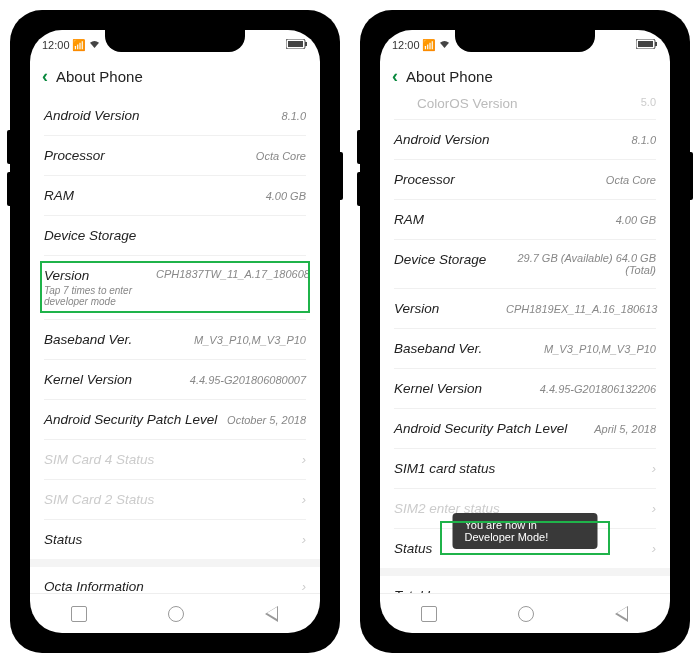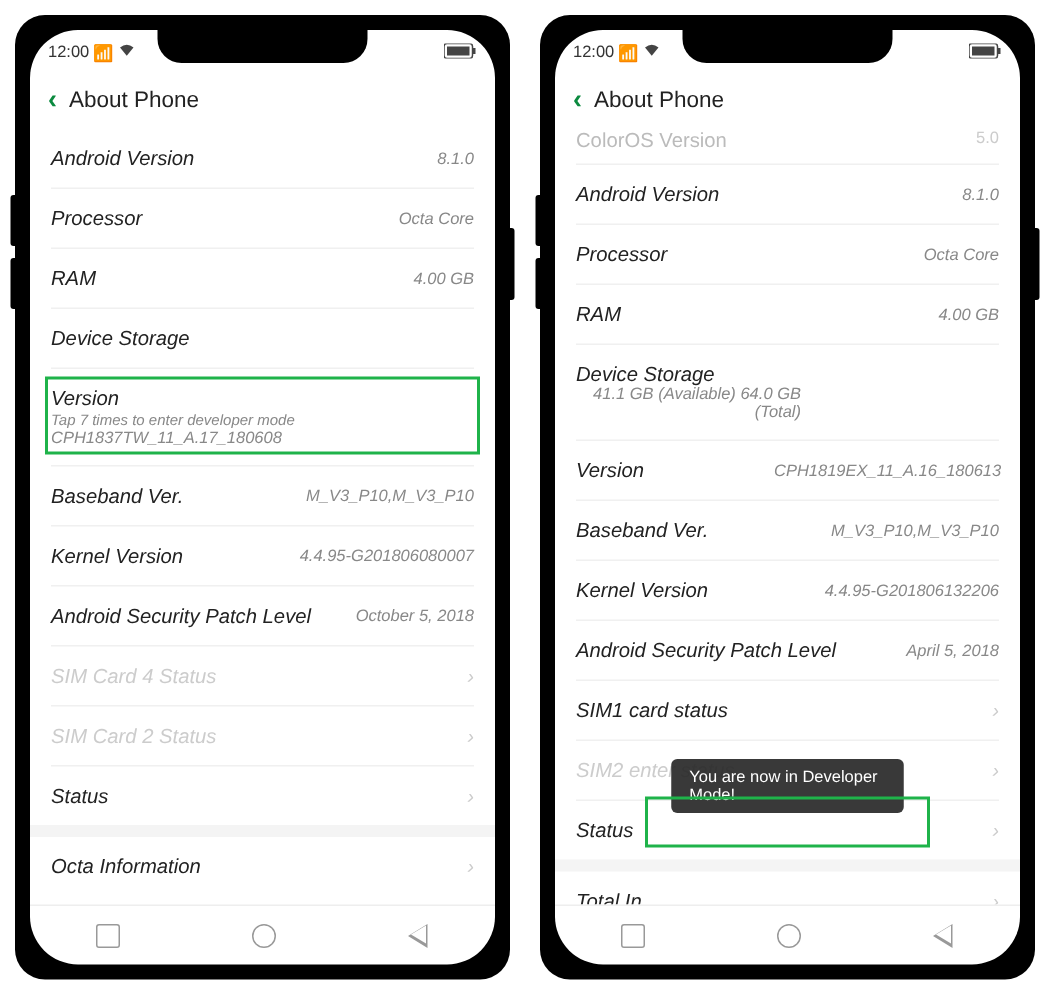--- a/index.html
+++ b/index.html
@@ -1,32 +1,32 @@
 <!DOCTYPE html>
 <html><head>
 <meta charset="utf-8">
 <style>
   * { margin: 0; padding: 0; box-sizing: border-box; }
   body { width: 700px; height: 663px; background: #fff; font-family: -apple-system, Helvetica, Arial, sans-serif; display: flex; gap: 20px; justify-content: center; align-items: flex-start; padding-top: 10px; }
-  .phone { width: 330px; height: 643px; background: #000; border-radius: 20px; padding: 10px; position: relative; }
+  .phone { width: 330px; height: 643px; background: #000; border-radius: 32px; padding: 20px; position: relative; }
   .side-btn { position: absolute; background: #000; }
   .side-btn.left1 { left: -3px; top: 120px; width: 3px; height: 34px; border-radius: 2px 0 0 2px; }
   .side-btn.left2 { left: -3px; top: 162px; width: 3px; height: 34px; border-radius: 2px 0 0 2px; }
   .side-btn.right1 { right: -3px; top: 142px; width: 3px; height: 48px; border-radius: 0 2px 2px 0; }
   .screen { width: 100%; height: 100%; background: #fff; border-radius: 32px; overflow: hidden; display: flex; flex-direction: column; position: relative; }
   .notch { position: absolute; top: 0; left: 50%; transform: translateX(-50%); width: 140px; height: 22px; background: #000; border-radius: 0 0 16px 16px; z-index: 10; }
   .status-bar { height: 26px; display: flex; justify-content: space-between; align-items: center; padding: 4px 12px 0; font-size: 11px; color: #333; }
   .status-left { display: flex; align-items: center; gap: 3px; }
   .status-right { display: flex; align-items: center; gap: 3px; }
   .header { height: 40px; display: flex; align-items: center; padding: 0 12px; gap: 8px; }
   .back-arrow { color: #0b8a3f; font-size: 18px; font-weight: bold; }
   .header-title { font-size: 15px; font-weight: 500; color: #222; }
   .content { flex: 1; overflow-y: hidden; }
   .row { padding: 12px 14px; display: flex; justify-content: space-between; align-items: center; font-style: italic; }
-  .row-tall { align-items: flex-start; flex-direction: column; }
+  .row-tall { align-items: flex-start; }
   .row .label { font-size: 13.5px; color: #222; }
   .row .sub { font-size: 10px; color: #888; margin-top: 2px; }
   .row .value { font-size: 11px; color: #888; text-align: right; max-width: 150px; }
   .row.disabled .label, .row.disabled .value, .row.disabled .chev { color: #ccc; }
   .chev { font-size: 13px; color: #ccc; margin-left: 4px; }
   .sep { height: 1px; background: #f0f0f0; margin: 0 14px; }
   .gap { height: 8px; background: #f4f4f4; }
   .highlight-box { position: absolute; border: 2px solid #1fb34a; pointer-events: none; z-index: 5; }
   .toast { position: absolute; left: 50%; transform: translateX(-50%); background: rgba(40,40,40,0.92); color: #fff; font-size: 11px; padding: 6px 12px; border-radius: 4px; z-index: 4; }
   .nav-bar { height: 40px; display: flex; justify-content: space-around; align-items: center; border-top: 1px solid #eee; }
@@ -185,42 +185,42 @@
       </div>
     </div>
 
     <div class="header">
       <span class="back-arrow">‹</span>
       <span class="header-title">About Phone</span>
     </div>
 
     <div class="content">
       <div class="partial-row">
-          <span class="label" style="color:#bbb;">ColorOS Version</span>
+          <span class="label" style="color:#bbb;margin-left:23px;">ColorOS Version</span>
           <span class="value" style="color:#ccc;">5.0</span>
         </div>
         <div class="sep"></div>
       <div class="row">
           <span class="label">Android Version</span>
           <span class="value">8.1.0</span>
         </div>
         <div class="sep"></div>
       <div class="row">
           <span class="label">Processor</span>
           <span class="value">Octa Core</span>
         </div>
         <div class="sep"></div>
       <div class="row">
           <span class="label">RAM</span>
           <span class="value">4.00 GB</span>
         </div>
         <div class="sep"></div>
       <div class="row row-tall">
           <span class="label">Device Storage</span>
-          <span class="value">41.1 GB (Available)   64.0 GB (Total)</span>
+          <span class="value">29.7 GB (Available)   64.0 GB (Total)</span>
         </div>
         <div class="sep"></div>
       <div class="row">
           <span class="label">Version</span>
           <span class="value">CPH1819EX_11_A.16_180613</span>
         </div>
         <div class="sep"></div>
       <div class="row">
           <span class="label">Baseband Ver.</span>
           <span class="value">M_V3_P10,M_V3_P10</span>
@@ -265,16 +265,16 @@
         </div>
 
     </div>
 
     <div class="nav-bar">
       <div class="nav-icon square"></div>
       <div class="nav-icon circle"></div>
       <div class="nav-icon tri"></div>
     </div>
 
-    <div class="toast" style="bottom:101px;">You are now in Developer Mode!</div>
+    <div class="toast" style="bottom:84px;">You are now in Developer Mode!</div>
     <div class="highlight-box" style="bottom:78px; left:60px; right:60px; height:34px;"></div>
   </div>
 </div>
 
 </body></html>

